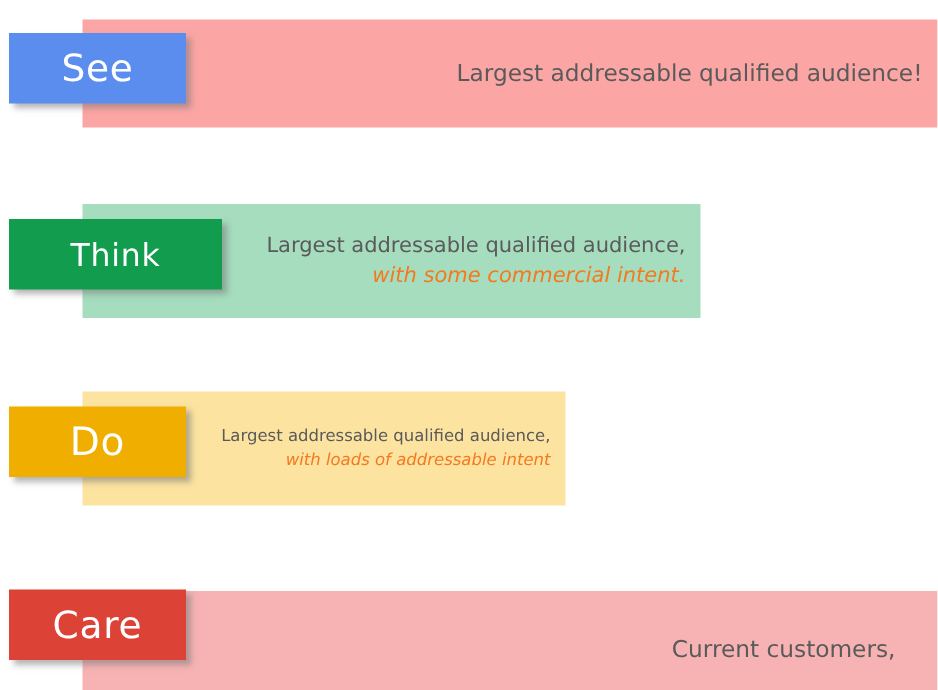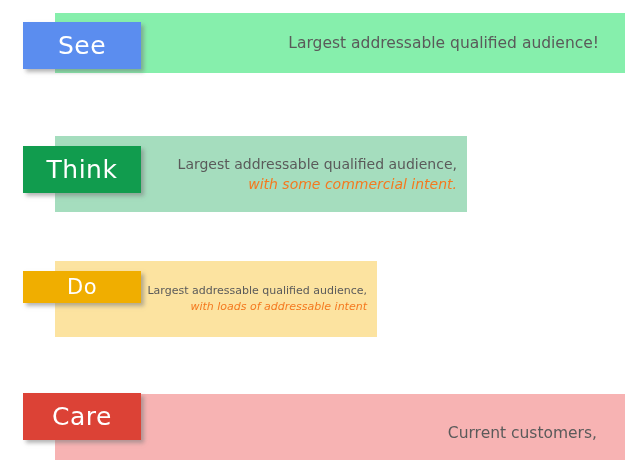--- a/index.html
+++ b/index.html
@@ -35,21 +35,21 @@
     top: 0;
     box-sizing: border-box;
     display: flex;
     flex-direction: column;
     align-items: flex-end;
     justify-content: center;
   }
 
   .tab {
     position: absolute;
-    left: 23px;
+    left: 6px;
     box-sizing: border-box;
     display: flex;
     align-items: center;
     justify-content: center;
     color: #ffffff;
     font-family: "DejaVu Sans", sans-serif;
     font-weight: 400;
     letter-spacing: 0.5px;
     box-shadow: 3px 3px 4px rgba(120,120,120,0.55);
     z-index: 3;
@@ -62,23 +62,23 @@
     white-space: nowrap;
   }
   .line-primary { color: #5a5a5a; display: block; }
   .line-accent  { color: #f4791f; display: block; font-style: italic; }
 
   
   #row-see { top: 0; height: 110px; }
   #row-see .band {
     top: 13px;
     width: 570px;
-    height: 60px;
-    background: #86efac;
-    padding-right: 26px;
+    height: 72px;
+    background: #fca5a5;
+    padding-right: 10px;
   }
   #row-see .tab {
     top: 22px;
     width: 118px;
     height: 47px;
     background: #5b8def;
     font-size: 25px;
   }
   #row-see .band-text { font-size: 15.5px; }
 
@@ -87,42 +87,42 @@
   #row-think { top: 125px; height: 110px; }
   #row-think .band {
     top: 11px;
     width: 412px;
     height: 76px;
     background: #a5ddbe;
     padding-right: 10px;
   }
   #row-think .tab {
     top: 21px;
-    width: 118px;
+    width: 142px;
     height: 47px;
     background: #119c4e;
-    font-size: 25px;
+    font-size: 21px;
   }
   #row-think .band-text { font-size: 14px; }
 
   
   #row-do { top: 250px; height: 110px; }
   #row-do .band {
     top: 11px;
     width: 322px;
     height: 76px;
     background: #fce3a0;
     padding-right: 10px;
   }
   #row-do .tab {
     top: 21px;
     width: 118px;
-    height: 32px;
+    height: 47px;
     background: #f0ae00;
-    font-size: 21px;
+    font-size: 26px;
   }
   #row-do .band-text { font-size: 11px; }
 
   
   #row-care { top: 375px; height: 85px; }
   #row-care .band {
     top: 19px;
     width: 570px;
     height: 79px;
     background: #f7b3b3;

